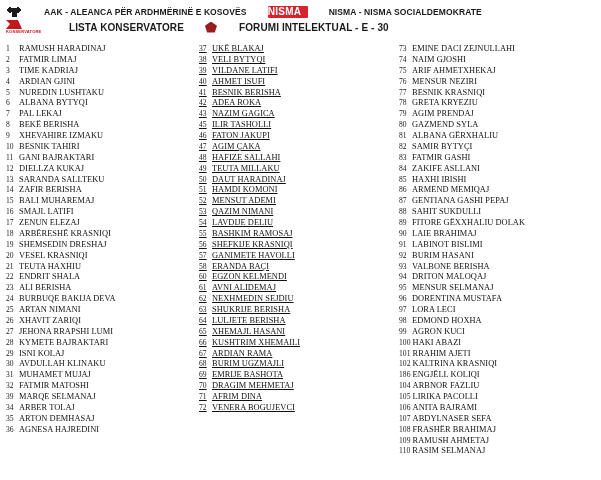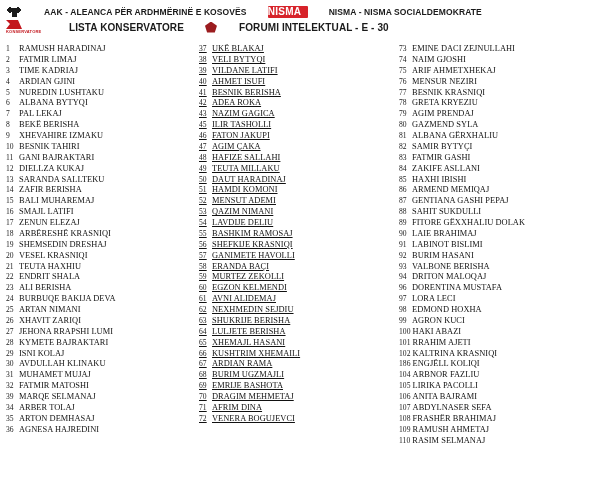--- a/index.html
+++ b/index.html
@@ -396,24 +396,20 @@
         </div>
         <div class="entry">
           <span class="num">57</span>
           <span class="name">GANIMETE HAVOLLI</span>
         </div>
         <div class="entry">
           <span class="num">58</span>
           <span class="name">ERANDA BAÇI</span>
         </div>
         <div class="entry">
-          <span class="num">59</span>
-          <span class="name">MURTEZ ZEKOLLI</span>
-        </div>
-        <div class="entry">
           <span class="num">60</span>
           <span class="name">EGZON KELMENDI</span>
         </div>
         <div class="entry">
           <span class="num">61</span>
           <span class="name">AVNI ALIDEMAJ</span>
         </div>
         <div class="entry">
           <span class="num">62</span>
           <span class="name">NEXHMEDIN SEJDIU</span>
@@ -540,20 +536,24 @@
           <span class="num">92</span>
           <span class="name">BURIM HASANI</span>
         </div>
         <div class="entry">
           <span class="num">93</span>
           <span class="name">VALBONE BERISHA</span>
         </div>
         <div class="entry">
           <span class="num">94</span>
           <span class="name">DRITON MALOQAJ</span>
+        </div>
+        <div class="entry">
+          <span class="num">95</span>
+          <span class="name">MENSUR SELMANAJ</span>
         </div>
         <div class="entry">
           <span class="num">96</span>
           <span class="name">DORENTINA MUSTAFA</span>
         </div>
         <div class="entry">
           <span class="num">97</span>
           <span class="name">LORA LECI</span>
         </div>
         <div class="entry">

